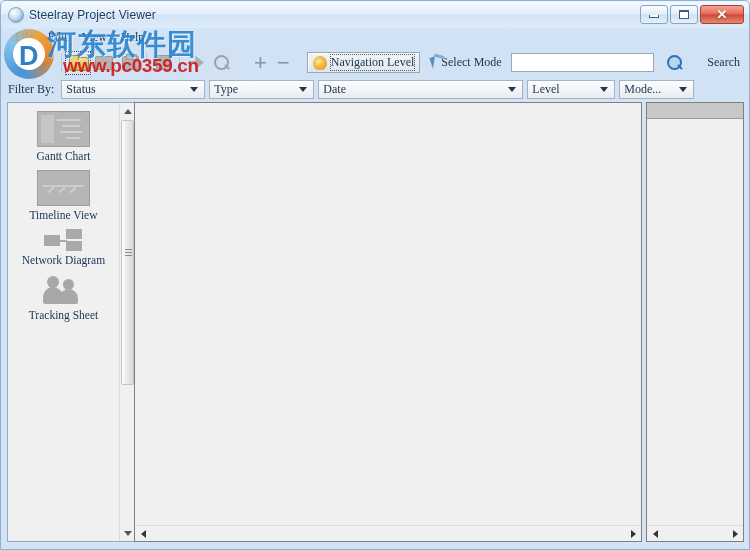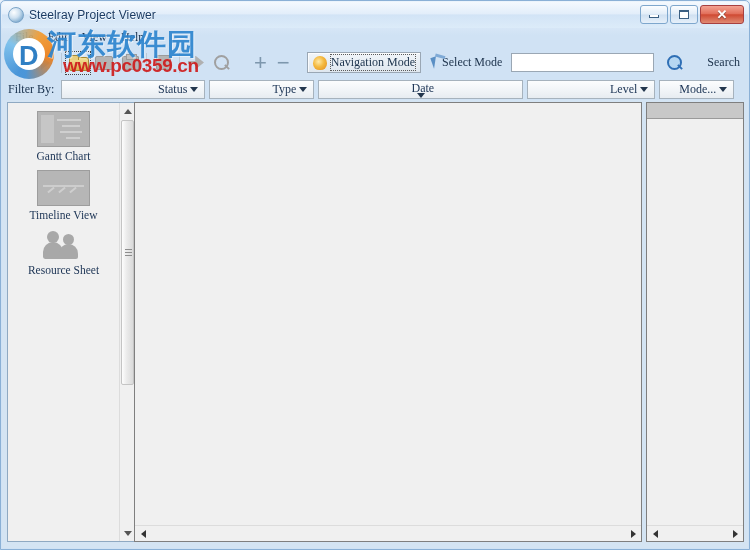--- a/index.html
+++ b/index.html
@@ -181,33 +181,32 @@
   .filter-label { font-size:12px; color:#17304d; margin-right:3px; white-space:nowrap;}
   .combo {
     height:19px;
     border:1px solid #a6b2bd;
     background: linear-gradient(to bottom,#fcfdfe 0%, #f2f5f8 50%, #e7ecf1 100%);
     display:flex; align-items:center;
     font-size:12px; color:#1b3354;
     padding-left:4px;
     cursor:pointer;
     position:relative;
-    text-align:right;
   }
   .combo .cval { flex:1; white-space:nowrap; overflow:hidden; }
   .combo .carrow {
     width:0;height:0;
     border-left:4px solid transparent; border-right:4px solid transparent;
     border-top:5px solid #23364d;
     margin:0 6px 0 3px;
   }
   .combo.c1 { width:144px; }
   .combo.c2 { width:105px; }
-  .combo.c3 { width:205px;flex-direction:column; }
-  .combo.c4 { width:128px; }
+  .combo.c3 { width:205px; }
+  .combo.c4 { width:88px; }
   .combo.c5 { width:75px; }
 
   
   .bodyarea {
     position:absolute; left:1px; top:99px; right:1px; bottom:1px;
     background:#d4e4f3;
   }
 
   
   .viewpanel {
@@ -397,21 +396,21 @@
       </div>
       <div class="tb-icon">
         <div class="ico-magn"></div>
       </div>
       <div style="width:14px"></div>
       <div class="plusminus">+</div>
       <div class="plusminus">−</div>
       <div style="width:12px"></div>
       <div class="mode-btn pressed">
         <div class="ico-hand"></div>
-        <span class="inner-dot">Navigation Mode</span>
+        <span class="inner-dot">Navigation Level</span>
       </div>
       <div style="width:6px"></div>
       <div class="mode-btn">
         <div class="ico-cursor"></div>
         <span>Select Mode</span>
       </div>
       <div style="flex:1"></div>
       <input class="search-input" type="text" value="" placeholder="" style="">
       <div style="width:8px"></div>
       <div class="tb-icon">
@@ -469,31 +468,42 @@
               <div class="sh-timeline">
                 <div class="tl"></div>
                 <div class="g-l" style="position:absolute;left:9px;top:18px;width:8px;height:2px;background:#cfcfcf;transform:rotate(-40deg)"></div>
                 <div class="g-l" style="position:absolute;left:20px;top:18px;width:8px;height:2px;background:#cfcfcf;transform:rotate(-40deg)"></div>
                 <div class="g-l" style="position:absolute;left:31px;top:18px;width:8px;height:2px;background:#cfcfcf;transform:rotate(-40deg)"></div>
               </div>
             </div>
             <div class="vi-label">Timeline View</div>
           </div>
 
+          <div class="view-item">
+            <div class="vi-icon">
+              <div class="sh-net">
+                  <div class="n1"></div>
+                  <div class="nl"></div>
+                  <div class="n2"></div>
+                  <div class="n3"></div>
+                </div>
+            </div>
+            <div class="vi-label">Network Diagram</div>
+          </div>
 
           <div class="view-item">
             <div class="vi-icon">
               <div class="sh-people">
                 <div class="head" style="left:4px;top:2px;width:12px;height:12px"></div>
                 <div class="body" style="left:0px;top:13px;width:20px;height:17px"></div>
                 <div class="head" style="left:20px;top:5px;width:11px;height:11px"></div>
                 <div class="body" style="left:16px;top:15px;width:19px;height:15px"></div>
               </div>
             </div>
-            <div class="vi-label">Resource Sheet</div>
+            <div class="vi-label">Tracking Sheet</div>
           </div>
 
 
         </div>
 
         <div class="vscroll">
           <div class="vs-up">
             <div class="tri-up"></div>
           </div>
           <div class="vs-thumb">

